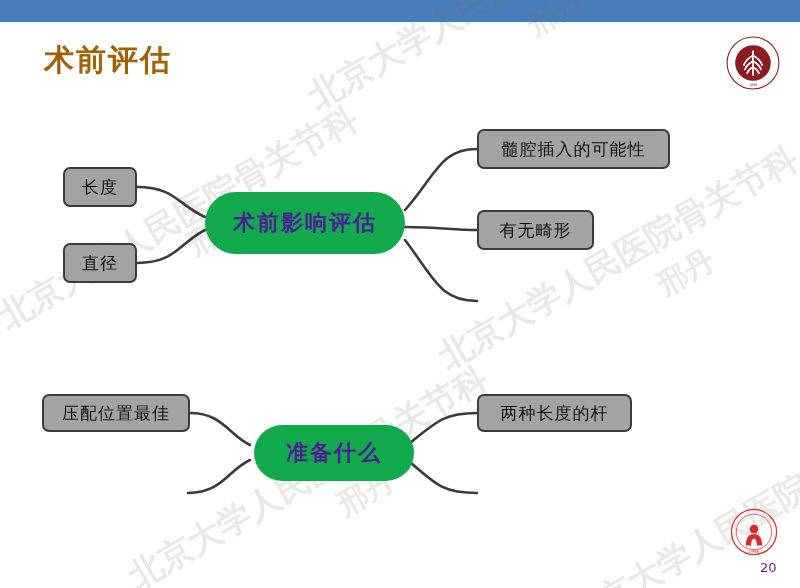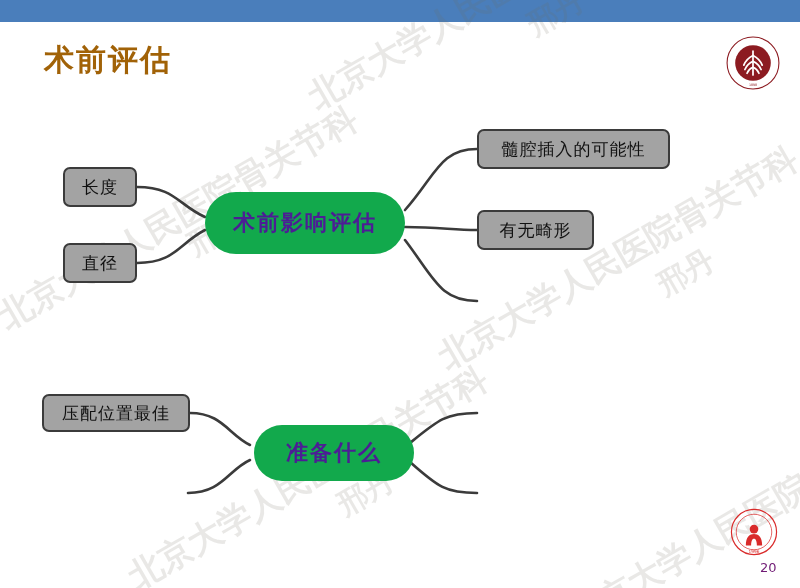--- a/index.html
+++ b/index.html
@@ -179,20 +179,23 @@
   </div>
 
   <div class="center-node" style="left:254px; top:425px; width:160px; height:56px;">
     <span>准备什么</span>
   </div>
 
   <div class="leaf-box" style="left:42px; top:394px; width:148px; height:38px;">
     <span>压配位置最佳</span>
   </div>
 
+  <div class="leaf-box" style="left:477px; top:394px; width:155px; height:38px;">
+    <span>两种长度的杆</span>
+  </div>
 
   <svg id="pku-logo" viewBox="0 0 100 100">
     <circle cx="50" cy="50" r="48" fill="none" stroke="#8c1b21" stroke-width="2"></circle>
     <circle cx="50" cy="50" r="33" fill="#8c1b21"></circle>
     <g stroke="#ffffff" stroke-width="3.2" fill="none" stroke-linecap="round">
       <path d="M50,28 L50,72"></path>
       <path d="M50,36 C42,40 36,46 33,54"></path>
       <path d="M50,36 C58,40 64,46 67,54"></path>
       <path d="M50,47 C43,50 38,55 35,62"></path>
       <path d="M50,47 C57,50 62,55 65,62"></path>

